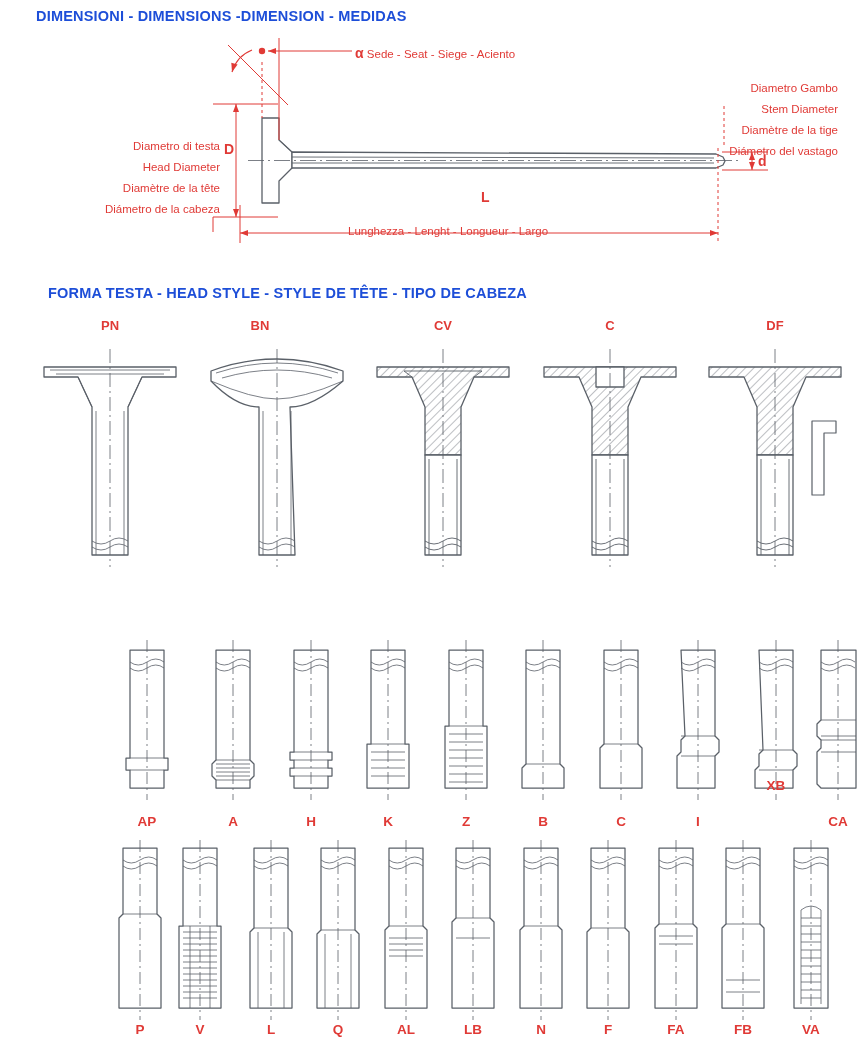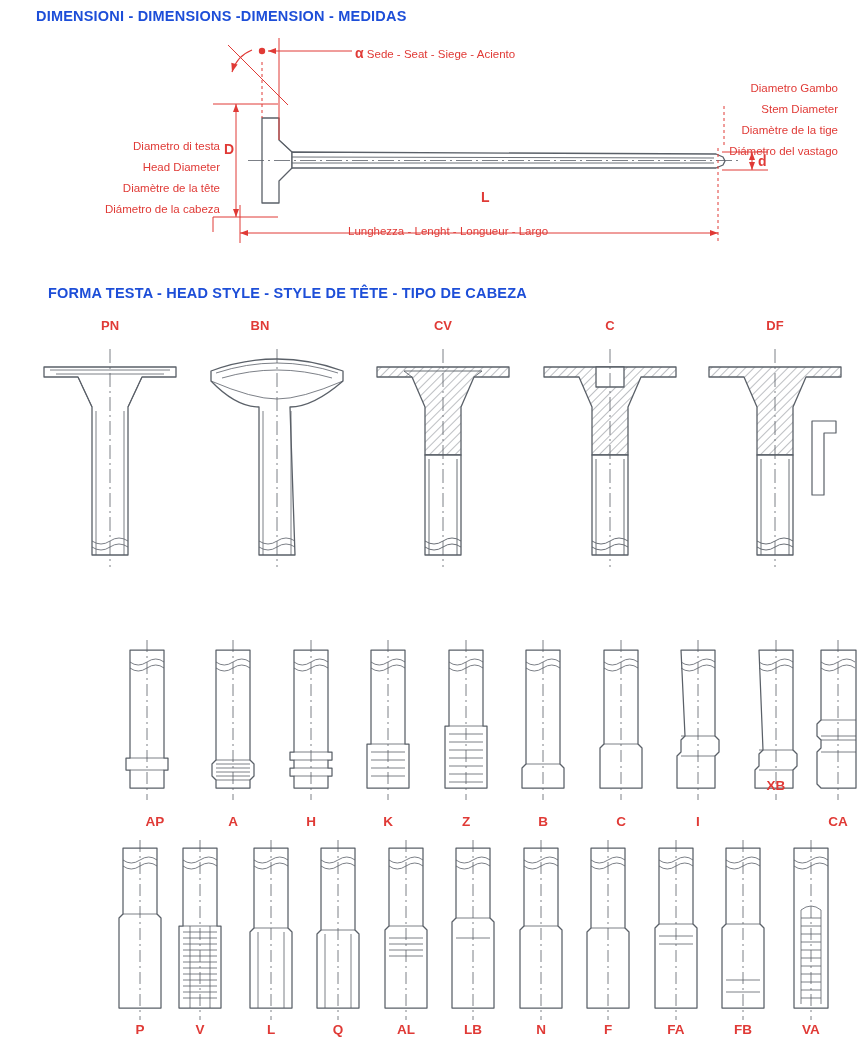--- a/index.html
+++ b/index.html
@@ -328,21 +328,21 @@
       <line x1="388" y1="0" x2="388" y2="160"></line>
       <line x1="466" y1="0" x2="466" y2="160"></line>
       <line x1="543" y1="0" x2="543" y2="160"></line>
       <line x1="621" y1="0" x2="621" y2="160"></line>
       <line x1="698" y1="0" x2="698" y2="160"></line>
       <line x1="776" y1="0" x2="776" y2="160"></line>
       <line x1="838" y1="0" x2="838" y2="160"></line>
     </g>
   </svg>
 
-  <div class="code-label" style="left:120px; top:814px; width:70px;">AP</div>
+  <div class="code-label" style="left:112px; top:814px; width:70px;">AP</div>
   <div class="code-label" style="left:198px; top:814px; width:70px;">A</div>
   <div class="code-label" style="left:276px; top:814px; width:70px;">H</div>
   <div class="code-label" style="left:353px; top:814px; width:70px;">K</div>
   <div class="code-label" style="left:431px; top:814px; width:70px;">Z</div>
   <div class="code-label" style="left:508px; top:814px; width:70px;">B</div>
   <div class="code-label" style="left:586px; top:814px; width:70px;">C</div>
   <div class="code-label" style="left:663px; top:814px; width:70px;">I</div>
   <div class="code-label" style="left:741px; top:778px; width:70px;">XB</div>
   <div class="code-label" style="left:803px; top:814px; width:70px;">CA</div>
 

